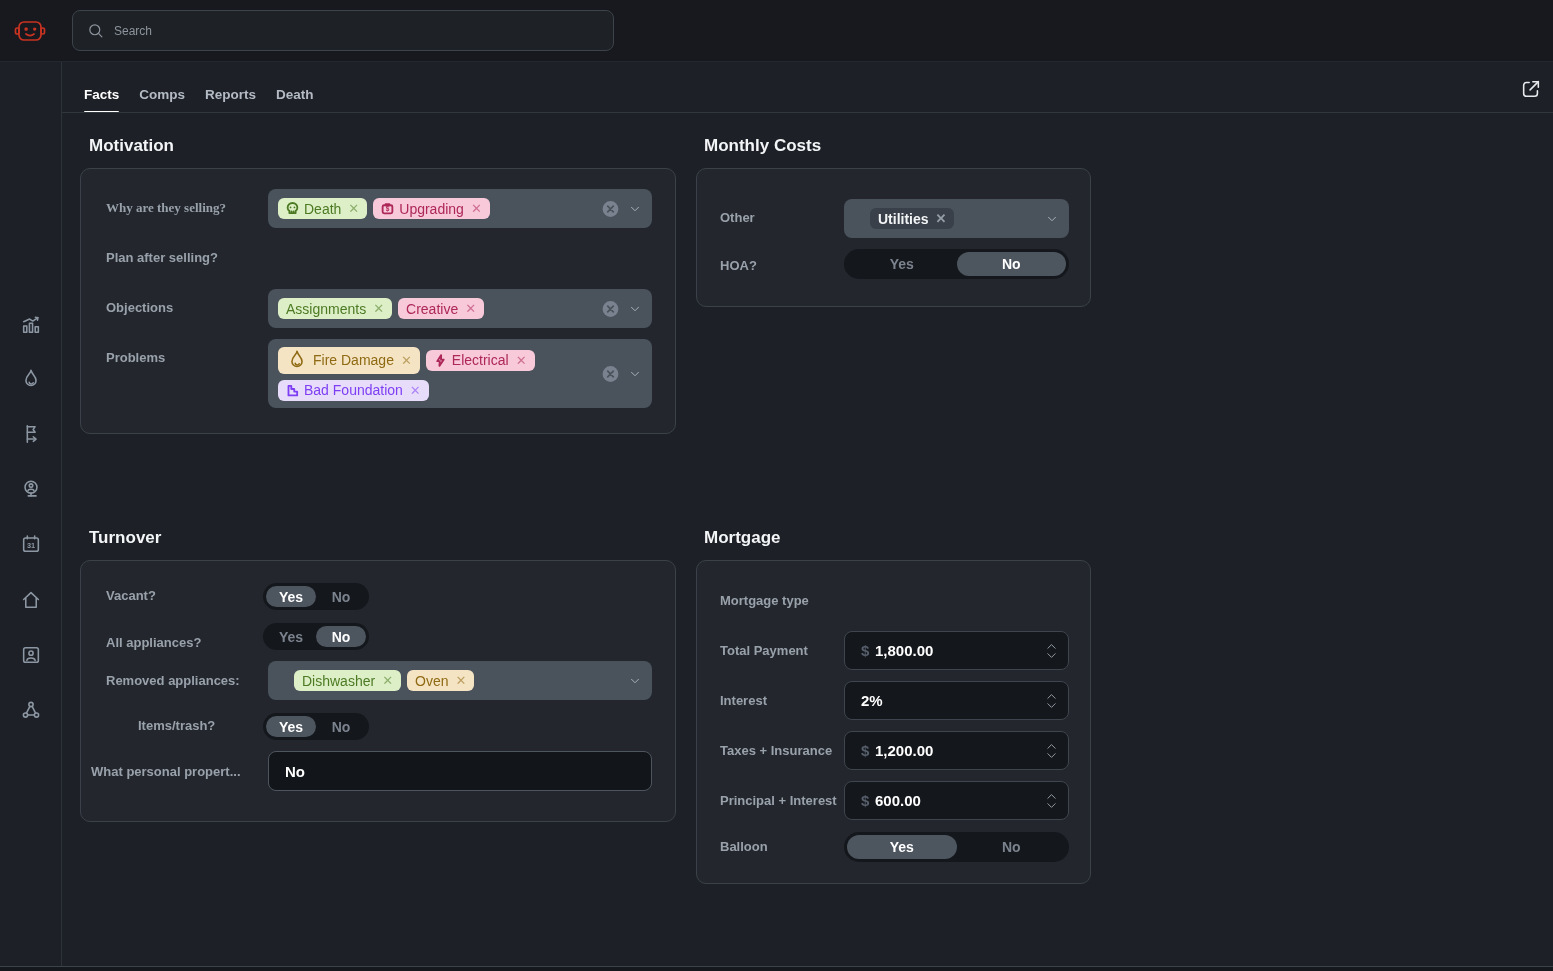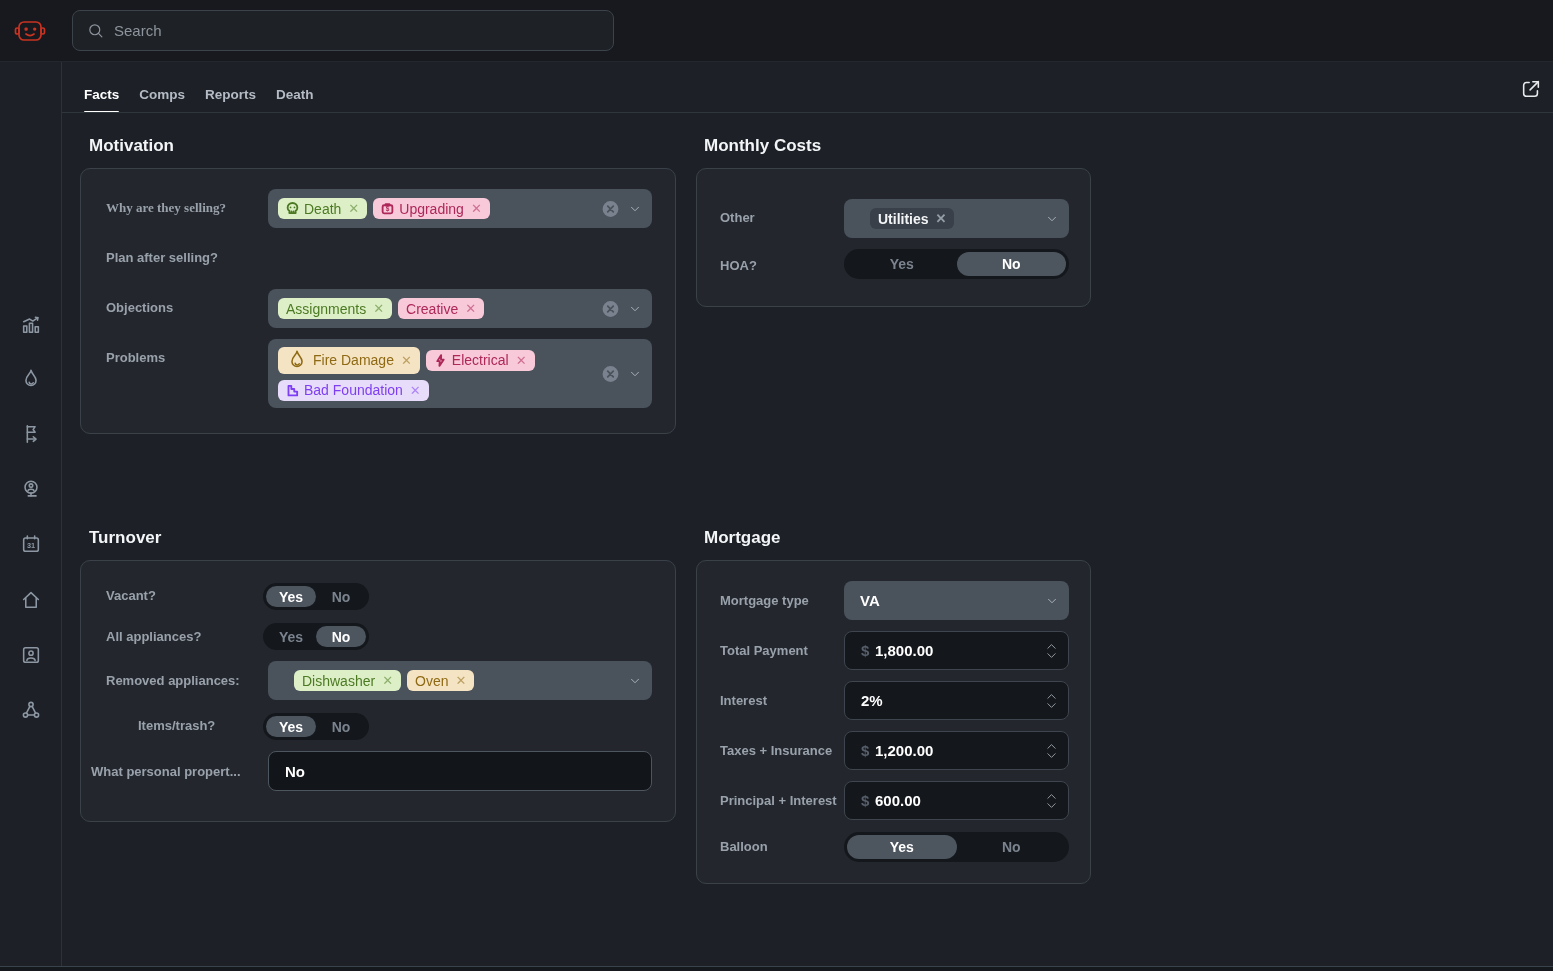--- a/index.html
+++ b/index.html
@@ -3,21 +3,21 @@
 <meta charset="utf-8">
 <style>
   html,body{margin:0;padding:0;background:#101316;}
   *{box-sizing:border-box;font-family:"Liberation Sans",sans-serif;}
   #app{position:relative;width:1553px;height:971px;background:#1d2127;overflow:hidden;}
 
   
   .topbar{position:absolute;left:0;top:0;width:1553px;height:62px;background:#17191e;border-bottom:1px solid #23282e;}
   .logo{position:absolute;left:14px;top:16px;width:32px;height:30px;}
   .searchbox{position:absolute;left:72px;top:10px;width:542px;height:41px;background:#1e2126;border:1px solid #3c434b;border-radius:8px;display:flex;align-items:center;padding:0 14px;gap:10px;}
-  .searchbox .ph{color:#8d949d;font-size:15px;}
+  .searchbox .ph{color:#8d949d;font-size:12px;}
 
   
   .sidebar{position:absolute;left:0;top:62px;width:62px;height:909px;background:#1d2127;border-right:1px solid #2b323a;}
   .side-ico{position:absolute;left:20px;width:22px;height:22px;color:#8d97a3;}
 
   
   .tabrow{position:absolute;left:84px;top:62px;height:51px;display:flex;align-items:flex-end;gap:20px;}
   .tab{position:relative;padding:0 0 11px 0;font-size:13.5px;font-weight:700;color:#b4bbc4;cursor:pointer;}
   .tab.active{color:#ffffff;}
   .tab.active:after{content:"";position:absolute;left:0;right:0;bottom:0;height:2.5px;background:#ffffff;border-radius:2px;}
@@ -250,21 +250,21 @@
   </div>
 
   <div class="hd" style="left:89px;top:528px;">Turnover</div>
   <div class="panel" style="left:80px;top:560px;width:596px;height:262px;">
     <div class="lbl" style="left:25px;top:27px;">Vacant?</div>
     <div class="toggle" style="left:182px;top:22px;width:106px;height:27px;">
         <span class="opt sel">Yes</span>
         <span class="opt">No</span>
       </div>
 
-    <div class="lbl" style="left:25px;top:68px;">All appliances?</div>
+    <div class="lbl" style="left:25px;top:74px;">All appliances?</div>
     <div class="toggle" style="left:182px;top:62px;width:106px;height:27px;">
         <span class="opt">Yes</span>
         <span class="opt sel">No</span>
       </div>
 
     <div class="lbl" style="left:25px;top:112px;">Removed appliances:</div>
     <div class="tagfield nochevclear" style="left:187px;top:100px;width:384px;height:39px;">
       <span style="display:contents"><span class="chip chip-green">
             <span>Dishwasher</span>
             <span class="cx">✕</span>
@@ -285,26 +285,20 @@
 
     <div class="lbl" style="left:10px;top:203px;">What personal propert...</div>
     <div class="textinput" style="left:187px;top:190px;width:384px;height:40px;">
       <span class="tval">No</span>
     </div>
   </div>
 
   <div class="hd" style="left:704px;top:528px;">Mortgage</div>
   <div class="panel" style="left:696px;top:560px;width:395px;height:324px;">
     <div class="lbl" style="left:23px;top:32px;">Mortgage type</div>
-    <div class="select" style="left:147px;top:20px;width:225px;height:39px;">
-      <span class="val">VA</span>
-      <span class="chev"><svg width="14" height="14" viewBox="0 0 24 24" stroke="currentColor" fill="none" stroke-width="1.7" stroke-linecap="round" stroke-linejoin="round">
-            <path d="M6 9l6 6 6-6"></path>
-          </svg></span>
-    </div>
 
     <div class="lbl" style="left:23px;top:82px;">Total Payment</div>
     <div class="numinput" style="left:147px;top:70px;width:225px;height:39px;">
       <span class="cur">$</span>
       <span class="nval">1,800.00</span>
       <span class="stepper">
           <svg width="11" height="8" viewBox="0 0 24 16" stroke="currentColor" fill="none" stroke-width="1.7" stroke-linecap="round" stroke-linejoin="round">
             <path d="M4 13l8-8 8 8"></path>
           </svg>
           <svg width="11" height="8" viewBox="0 0 24 16" stroke="currentColor" fill="none" stroke-width="1.7" stroke-linecap="round" stroke-linejoin="round">

